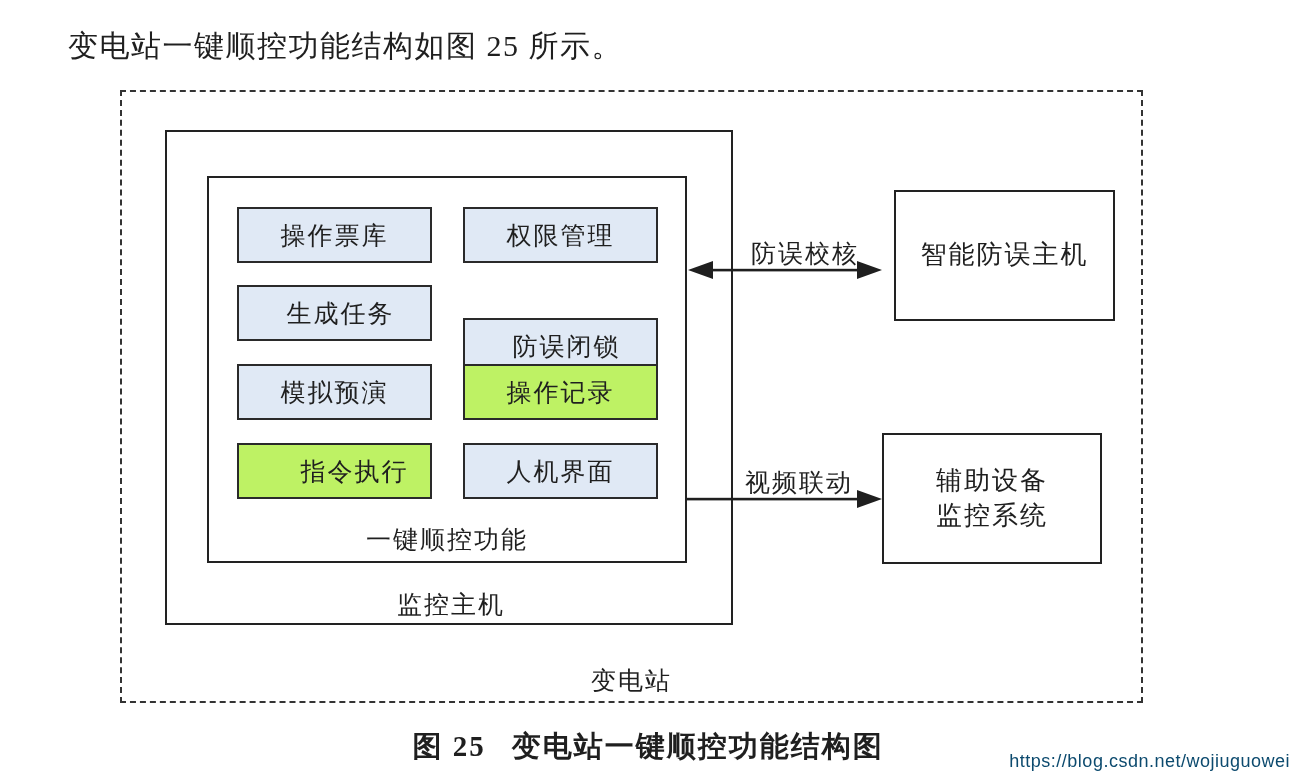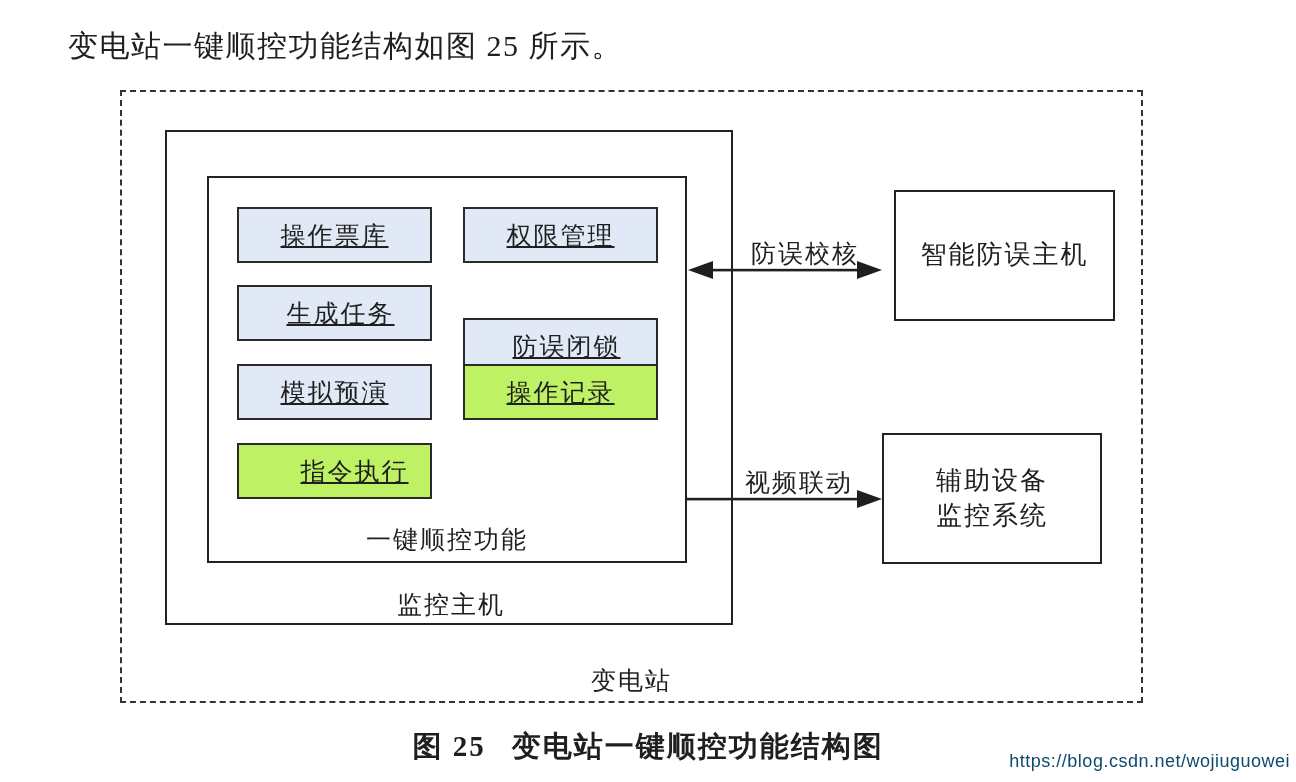--- a/index.html
+++ b/index.html
@@ -37,21 +37,20 @@
     box-sizing:border-box;
     background:#ffffff;
   }
   .module{
     width:195px;height:56px;
     border:2px solid #2a2a2a;
     box-sizing:border-box;
     display:flex;align-items:center;justify-content:center;
     font-size:25px;letter-spacing:2px;
     background:#e0e9f5;
-    text-decoration:underline;
   }
   .colL{left:237px;}
   .colR{left:463px;}
   .row1{top:207px;} .row2{top:285px;padding-left:12px;} .row3{top:364px;} .row4{top:443px;}
   .boxlabel{
     font-size:25px;letter-spacing:2px;
     text-align:center;white-space:nowrap;
   }
   .seq-label{left:207px;width:480px;top:523px;}
   .host-label{left:165px;width:572px;top:588px;}
@@ -103,20 +102,21 @@
   <div class="abs seqctl"></div>
 
   <div class="abs module colL row1" style="background: rgb(224, 233, 245);">操作票库</div>
   <div class="abs module colL row2" style="background: rgb(224, 233, 245);">生成任务</div>
   <div class="abs module colL row3" style="background: rgb(224, 233, 245);">模拟预演</div>
   <div class="abs module colL row4" style="background: #bef264; padding-left: 40px;">指令执行</div>
 
   <div class="abs module colR row1" style="background: rgb(224, 233, 245);">权限管理</div>
   <div class="abs module colR row2" style="background: rgb(224, 233, 245); margin-top: 33px;">防误闭锁</div>
   <div class="abs module colR row3" style="background: #bef264;">操作记录</div>
+  <div class="abs module colR row4" style="background: rgb(224, 233, 245);">人机界面</div>
 
   <div class="abs boxlabel seq-label">一键顺控功能</div>
   <div class="abs boxlabel host-label">监控主机</div>
   <div class="abs boxlabel sub-label">变电站</div>
 
   <div class="abs extbox ext1">
     <span>智能防误主机</span>
   </div>
   <div class="abs extbox ext2">
     <span>辅助设备</span>

